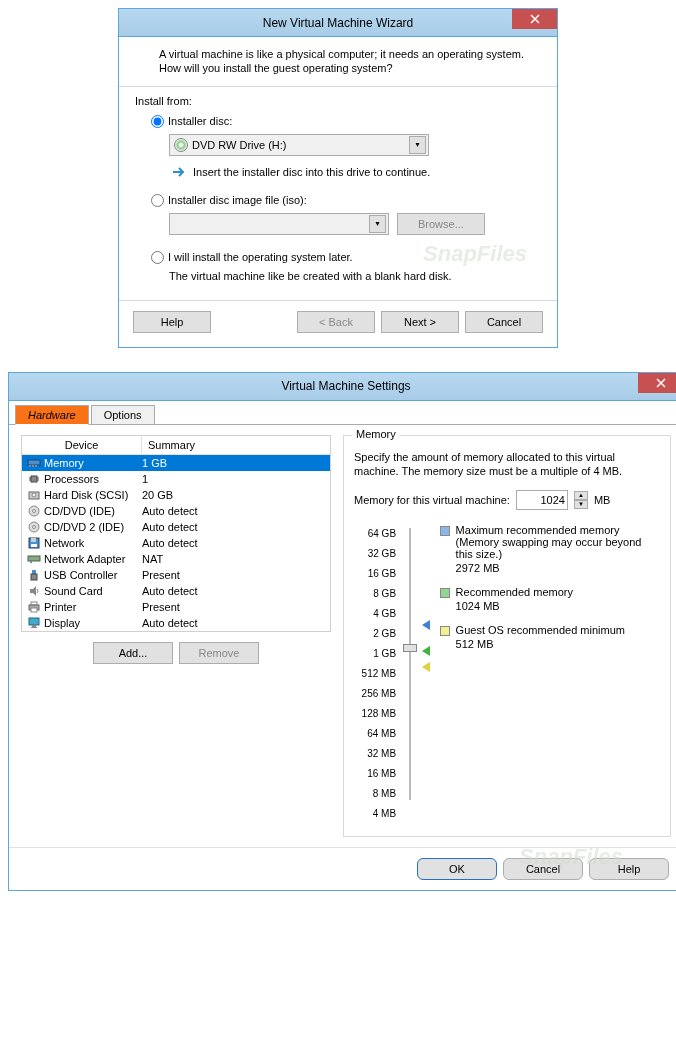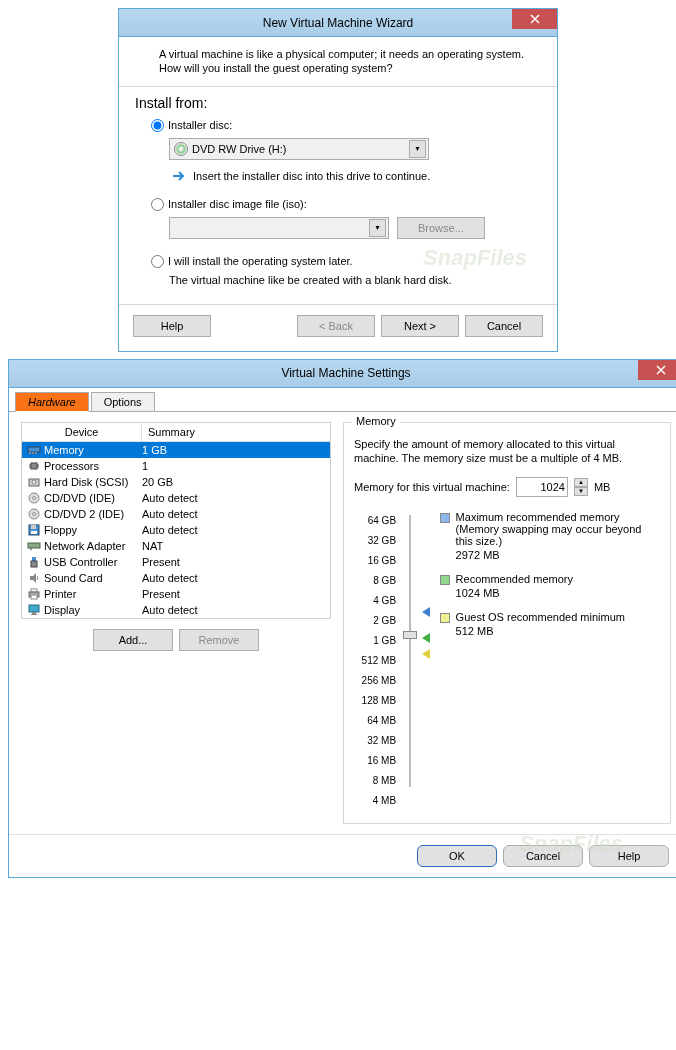--- a/index.html
+++ b/index.html
@@ -1,27 +1,27 @@
 <!DOCTYPE html>
 <html><head>
 <meta charset="utf-8">
 <style>
 * { box-sizing: border-box; margin: 0; padding: 0; }
 body { font-family: 'Segoe UI', Tahoma, sans-serif; font-size: 11px; background: #fff; padding: 8px; }
 
-.window { border: 1px solid #5ca8d8; background: #fff; margin-bottom: 7px; position: relative; }
+.window { border: 1px solid #5ca8d8; background: #fff; margin-bottom: 24px; position: relative; }
 .titlebar { background: linear-gradient(#b8d8f0, #a8cce8); height: 28px; display: flex; align-items: center; justify-content: center; position: relative; border-bottom: 1px solid #5ca8d8; }
 .titlebar-text { font-size: 12px; color: #000; }
 .close-btn { position: absolute; right: 0; top: 0; width: 45px; height: 20px; background: #c75050; color: #fff; display: flex; align-items: center; justify-content: center; font-size: 13px; cursor: pointer; }
 
 .win1 { width: 440px; margin-left: 110px; }
 .win1-body { padding: 10px 14px 14px 14px; }
 .welcome-title { font-weight: bold; font-size: 11px; margin: 6px 0 4px 10px; }
 .welcome-desc { font-size: 11px; margin: 0 0 10px 26px; color: #000; line-height: 1.3; }
-.install-label { font-size: 14px; margin: 6px 0 8px 2px; }
+.install-label { font-size: 11px; margin: 6px 0 8px 2px; }
 .radio-row { display: flex; align-items: center; margin: 6px 0 6px 18px; font-size: 11px; }
 .radio-row input { margin-right: 4px; }
 .select-drive { margin-left: 36px; width: 260px; height: 22px; background: #f0f0f0; border: 1px solid #ababab; display: flex; align-items: center; padding: 0 4px; position: relative; font-size: 11px; }
 .select-drive .drop-arrow { position: absolute; right: 2px; top: 1px; width: 17px; height: 18px; background: #e1e1e1; border: 1px solid #ababab; display: flex; align-items: center; justify-content: center; font-size: 8px; }
 .disc-icon { width: 14px; height: 14px; margin-right: 4px; display: inline-block; background: radial-gradient(circle, #eee 20%, #8c8 40%, #eee 70%); border-radius: 50%; border: 1px solid #888; }
 .hint-row { display: flex; align-items: center; margin: 8px 0 14px 38px; font-size: 11px; }
 .hint-arrow { width: 16px; height: 16px; margin-right: 6px; }
 .iso-row { display: flex; align-items: center; margin: 6px 0 16px 36px; gap: 8px; }
 .iso-input { width: 220px; height: 22px; background: #f0f0f0; border: 1px solid #ababab; position: relative; }
 .iso-input .drop-arrow { position: absolute; right: 2px; top: 1px; width: 17px; height: 18px; background: #e1e1e1; border: 1px solid #ababab; display: flex; align-items: center; justify-content: center; font-size: 8px; }
@@ -242,21 +242,21 @@
             </div>
             <div class="trow">
               <div class="td-device">
                 <span class="dev-icon">
                   <svg width="12" height="12" viewBox="0 0 12 12">
                     <rect x="1" y="1" width="10" height="10" fill="#4a90d0" stroke="#246"></rect>
                     <rect x="3" y="1" width="5" height="4" fill="#ccc"></rect>
                     <rect x="3" y="7" width="6" height="3" fill="#fff"></rect>
                   </svg>
                 </span>
-                <span>Floppy</span>
+                <span>Network</span>
               </div>
               <div class="td-summary">Auto detect</div>
             </div>
             <div class="trow">
               <div class="td-device">
                 <span class="dev-icon">
                   <svg width="14" height="10" viewBox="0 0 14 10">
                     <rect x="1" y="2" width="12" height="5" fill="#8a8" stroke="#464"></rect>
                     <rect x="3" y="7" width="2" height="2" fill="#888"></rect>
                   </svg>

